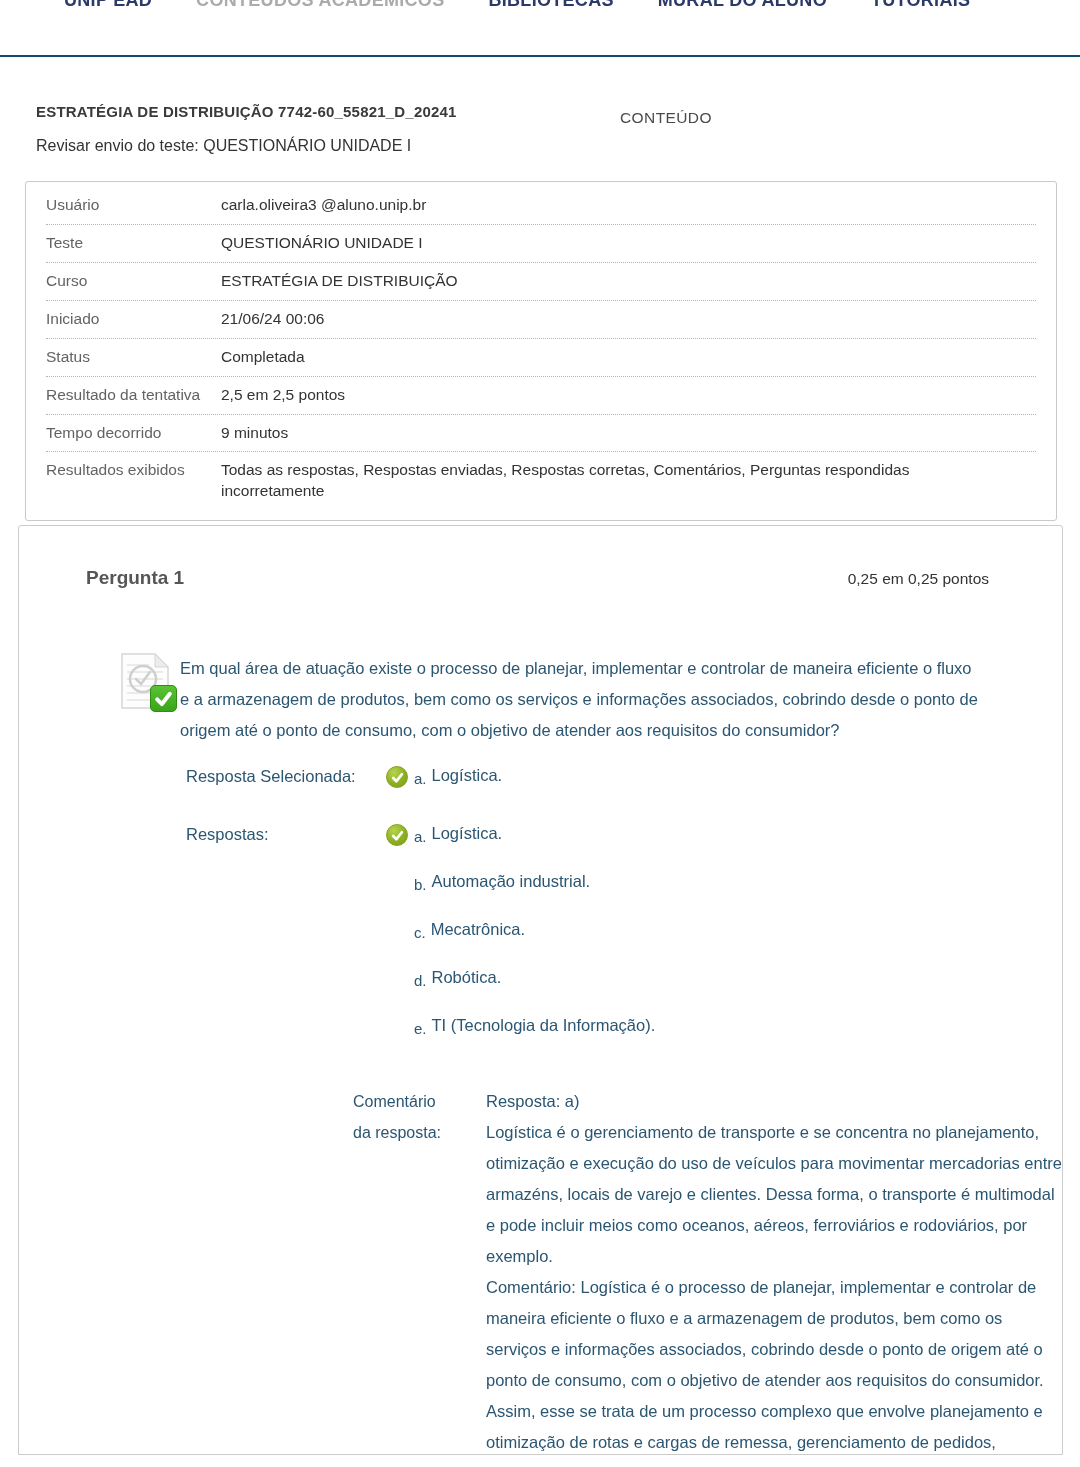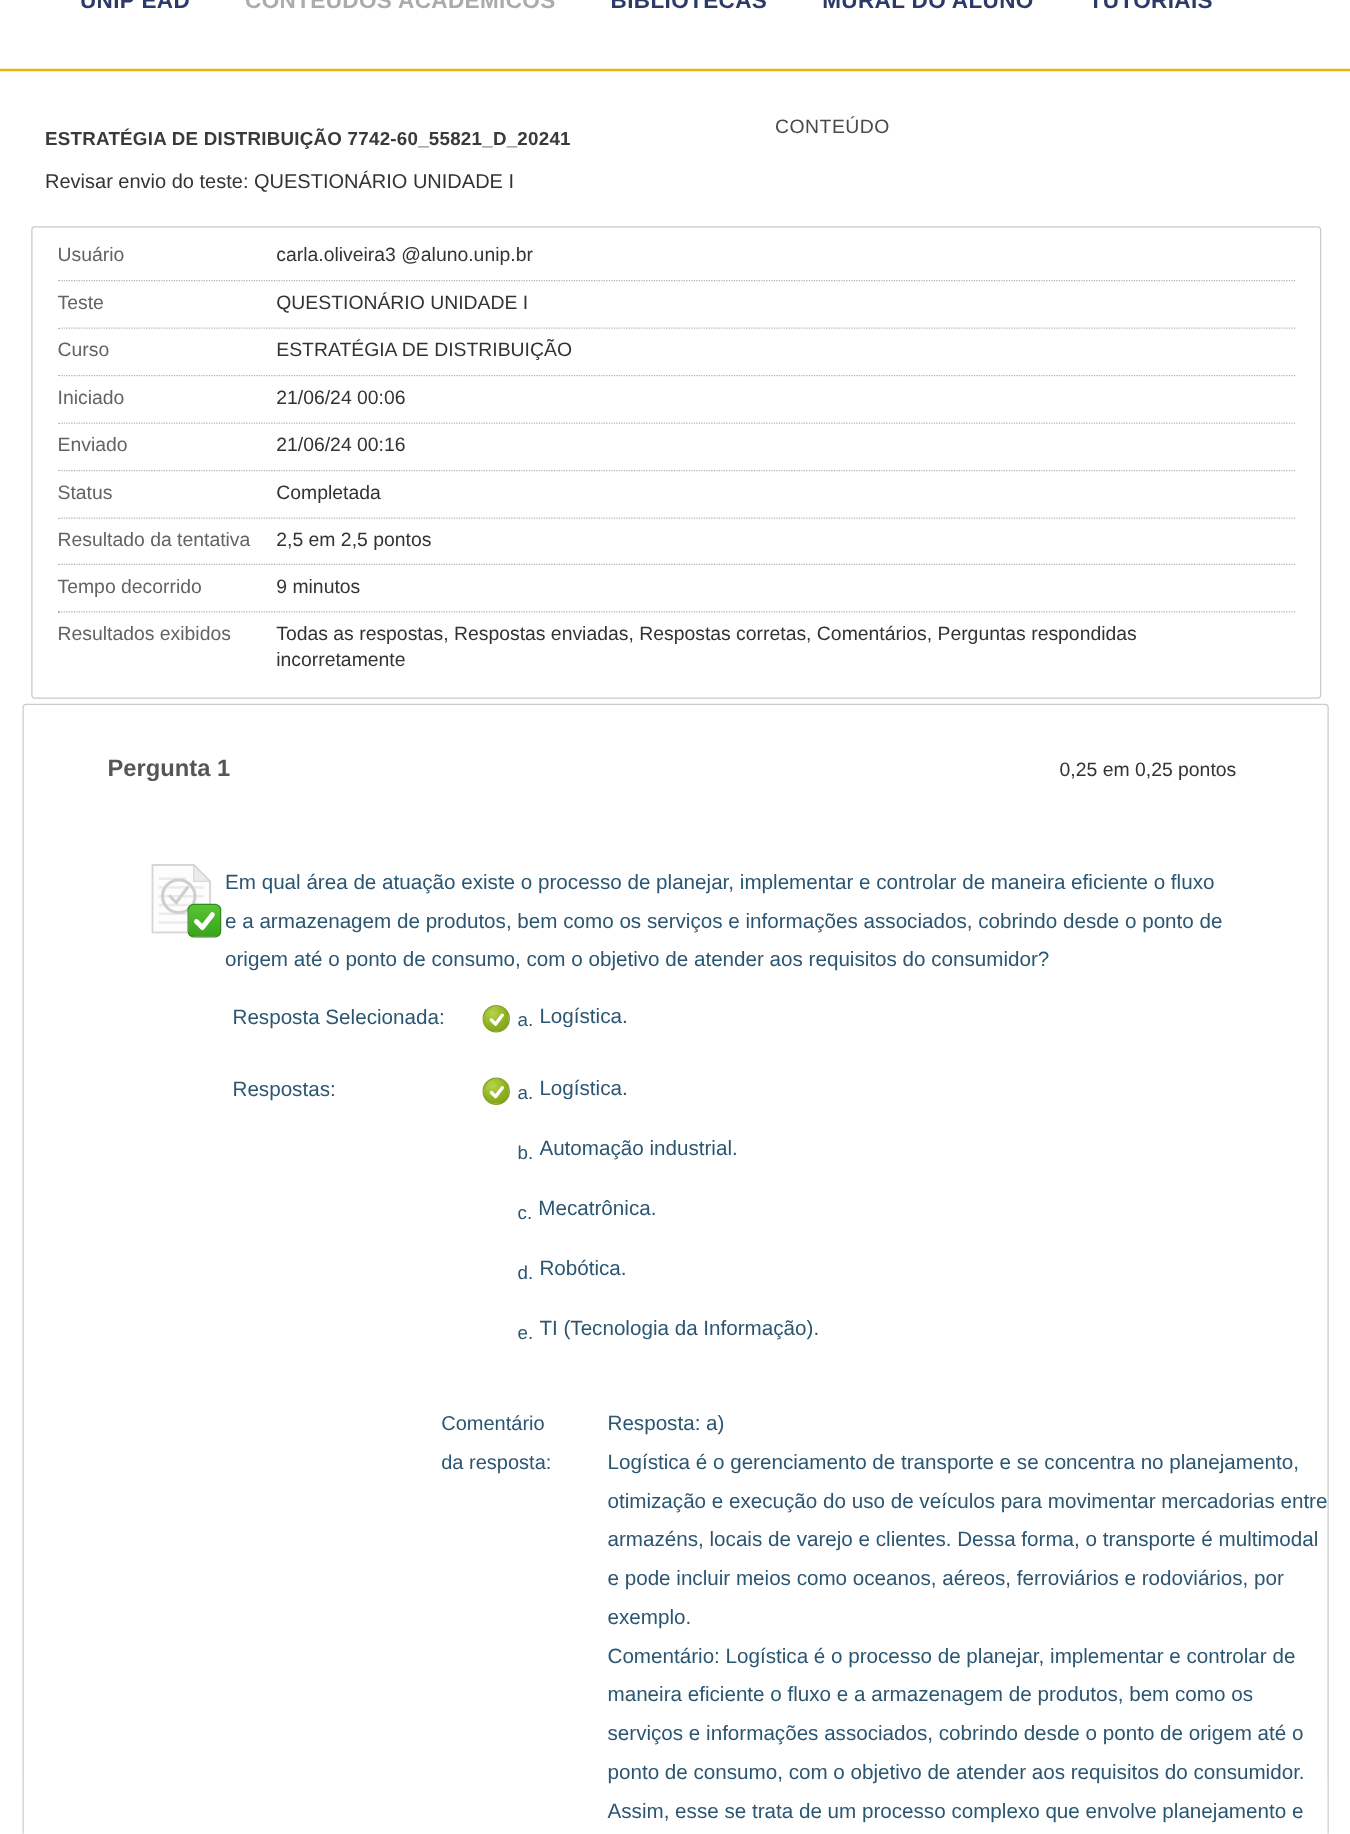--- a/index.html
+++ b/index.html
@@ -1,28 +1,28 @@
 <!DOCTYPE html>
 <html><head>
 <meta charset="utf-8">
 <style>
   * { margin:0; padding:0; box-sizing:border-box; }
   html,body { width:1080px; height:1467px; overflow:hidden; background:#fff;
               font-family:"Liberation Sans", sans-serif; }
 
   
-  .topnav { position:relative; height:57px; border-bottom:2px solid #eab308; overflow:hidden; background:#fff; }
+  .topnav { position:relative; height:57px; border-bottom:2px solid #0c4a6e; overflow:hidden; background:#fff; }
   .nav-row { position:absolute; top:-10px; left:64px; display:flex; gap:44px; white-space:nowrap; }
   .nav-item { font-size:18px; font-weight:bold; letter-spacing:.3px; color:#2c3a6a; cursor:pointer; }
   .nav-item.active { color:#ababab; }
 
   
   .page-header { position:relative; padding:46px 36px 0 36px; }
   .course-title { font-size:15px; font-weight:bold; color:#3a3a3a; letter-spacing:.2px; }
-  .content-label { position:absolute; left:620px; top:36px; font-size:15.5px; color:#4a4a4a; letter-spacing:.4px; }
+  .content-label { position:absolute; left:620px; top:52px; font-size:15.5px; color:#4a4a4a; letter-spacing:.4px; }
   .subtitle { margin-top:17px; font-size:16px; color:#333; }
 
   
   .summary-panel { margin:26px 8px 0 25px; width:1032px; border:1px solid #c9c9c9; border-radius:3px;
                    padding:5px 0 10px 0; background:#fff; }
   .summary-row { display:flex; margin:0 20px; padding:8px 0; border-bottom:1px dotted #b3b3b3; }
   .summary-row:last-child { border-bottom:none; }
   .row-label { width:175px; padding-right:20px; flex-shrink:0; font-size:15.5px; color:#636363; line-height:1.35; }
   .row-value { font-size:15.5px; color:#333; line-height:1.35; max-width:725px; }
 
@@ -84,24 +84,20 @@
     <span class="row-label">Teste</span>
     <span class="row-value">QUESTIONÁRIO UNIDADE I</span>
   </div>
   <div class="summary-row">
     <span class="row-label">Curso</span>
     <span class="row-value">ESTRATÉGIA DE DISTRIBUIÇÃO</span>
   </div>
   <div class="summary-row">
     <span class="row-label">Iniciado</span>
     <span class="row-value">21/06/24 00:06</span>
-  </div>
-  <div class="summary-row">
-    <span class="row-label">Enviado</span>
-    <span class="row-value">21/06/24 00:16</span>
   </div>
   <div class="summary-row">
     <span class="row-label">Status</span>
     <span class="row-value">Completada</span>
   </div>
   <div class="summary-row">
     <span class="row-label">Resultado da tentativa</span>
     <span class="row-value">2,5 em 2,5 pontos</span>
   </div>
   <div class="summary-row">

